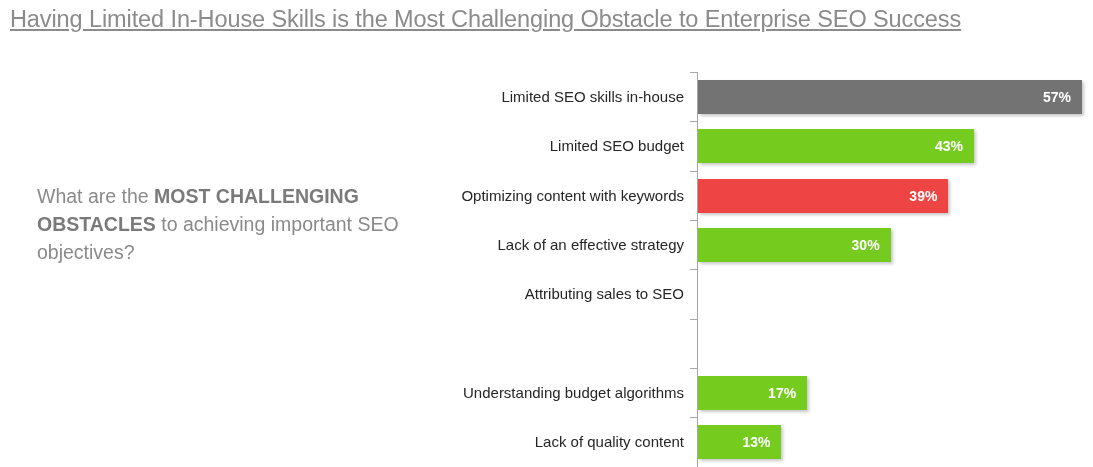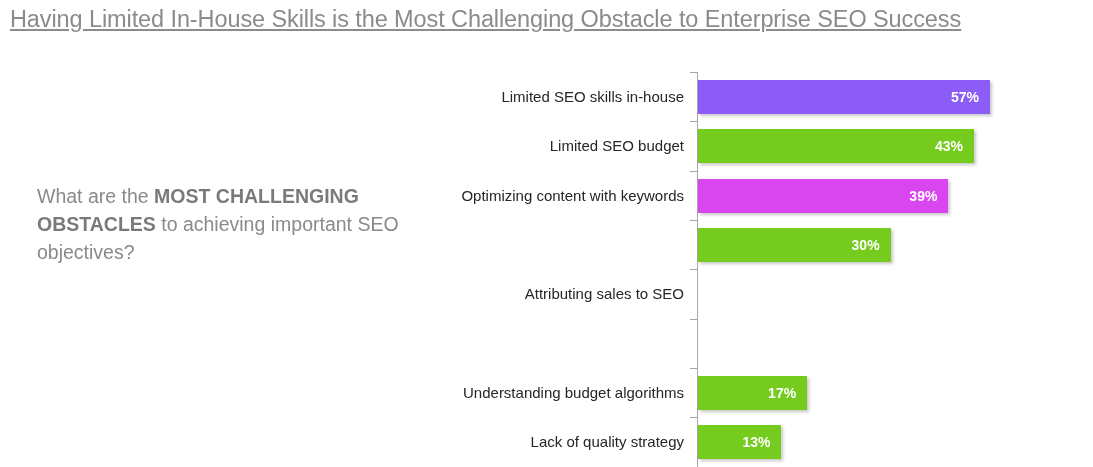--- a/index.html
+++ b/index.html
@@ -125,52 +125,53 @@
 
 <div id="question-block">
   <span>What are the </span><span class="emph">MOST CHALLENGING OBSTACLES</span><span> to achieving important SEO objectives?</span>
 </div>
 
 <div id="chart">
   <div id="category-axis-line"></div>
   <div id="plot-area">
       <div class="bar-row" style="top: 0px;">
         <div class="bar-label" style="top: 8px;">Limited SEO skills in-house</div>
-        <div class="bar" style="top: 8px; width: 292px; background: #8b5cf6;">
+        <div class="bar" style="top: 8px; width: 384px; background: #737373;">
           <span class="bar-value">57%</span>
         </div>
       </div>
       <div class="bar-row" style="top: 49.3px;">
         <div class="bar-label" style="top: 8px;">Limited SEO budget</div>
         <div class="bar" style="top: 8px; width: 276.06px; background: rgb(118, 204, 30);">
           <span class="bar-value">43%</span>
         </div>
       </div>
       <div class="bar-row" style="top: 98.6px;">
         <div class="bar-label" style="top: 8px;">Optimizing content with keywords</div>
-        <div class="bar" style="top: 8px; width: 250.38px; background: #d946ef;">
+        <div class="bar" style="top: 8px; width: 250.38px; background: #ef4444;">
           <span class="bar-value">39%</span>
         </div>
       </div>
       <div class="bar-row" style="top: 147.9px;">
+        <div class="bar-label" style="top: 8px;">Lack of an effective strategy</div>
         <div class="bar" style="top: 8px; width: 192.6px; background: rgb(118, 204, 30);">
           <span class="bar-value">30%</span>
         </div>
       </div>
       <div class="bar-row" style="top: 197.2px;">
         <div class="bar-label" style="top: 8px;">Attributing sales to SEO</div>
       </div>
       <div class="bar-row" style="top: 295.8px;">
         <div class="bar-label" style="top: 8px;">Understanding budget algorithms</div>
         <div class="bar" style="top: 8px; width: 109.14px; background: rgb(118, 204, 30); text-decoration: underline;">
           <span class="bar-value">17%</span>
         </div>
       </div>
       <div class="bar-row" style="top: 345.1px;">
-        <div class="bar-label" style="top: 8px;">Lack of quality strategy</div>
+        <div class="bar-label" style="top: 8px;">Lack of quality content</div>
         <div class="bar" style="top: 8px; width: 83.46px; background: rgb(118, 204, 30);">
           <span class="bar-value">13%</span>
         </div>
       </div>
     </div>
 <div class="axis-tick" style="top: 72px;"></div>
     <div class="axis-tick" style="top: 121.3px;"></div>
     <div class="axis-tick" style="top: 170.6px;"></div>
     <div class="axis-tick" style="top: 219.9px;"></div>
     <div class="axis-tick" style="top: 269.2px;"></div>

